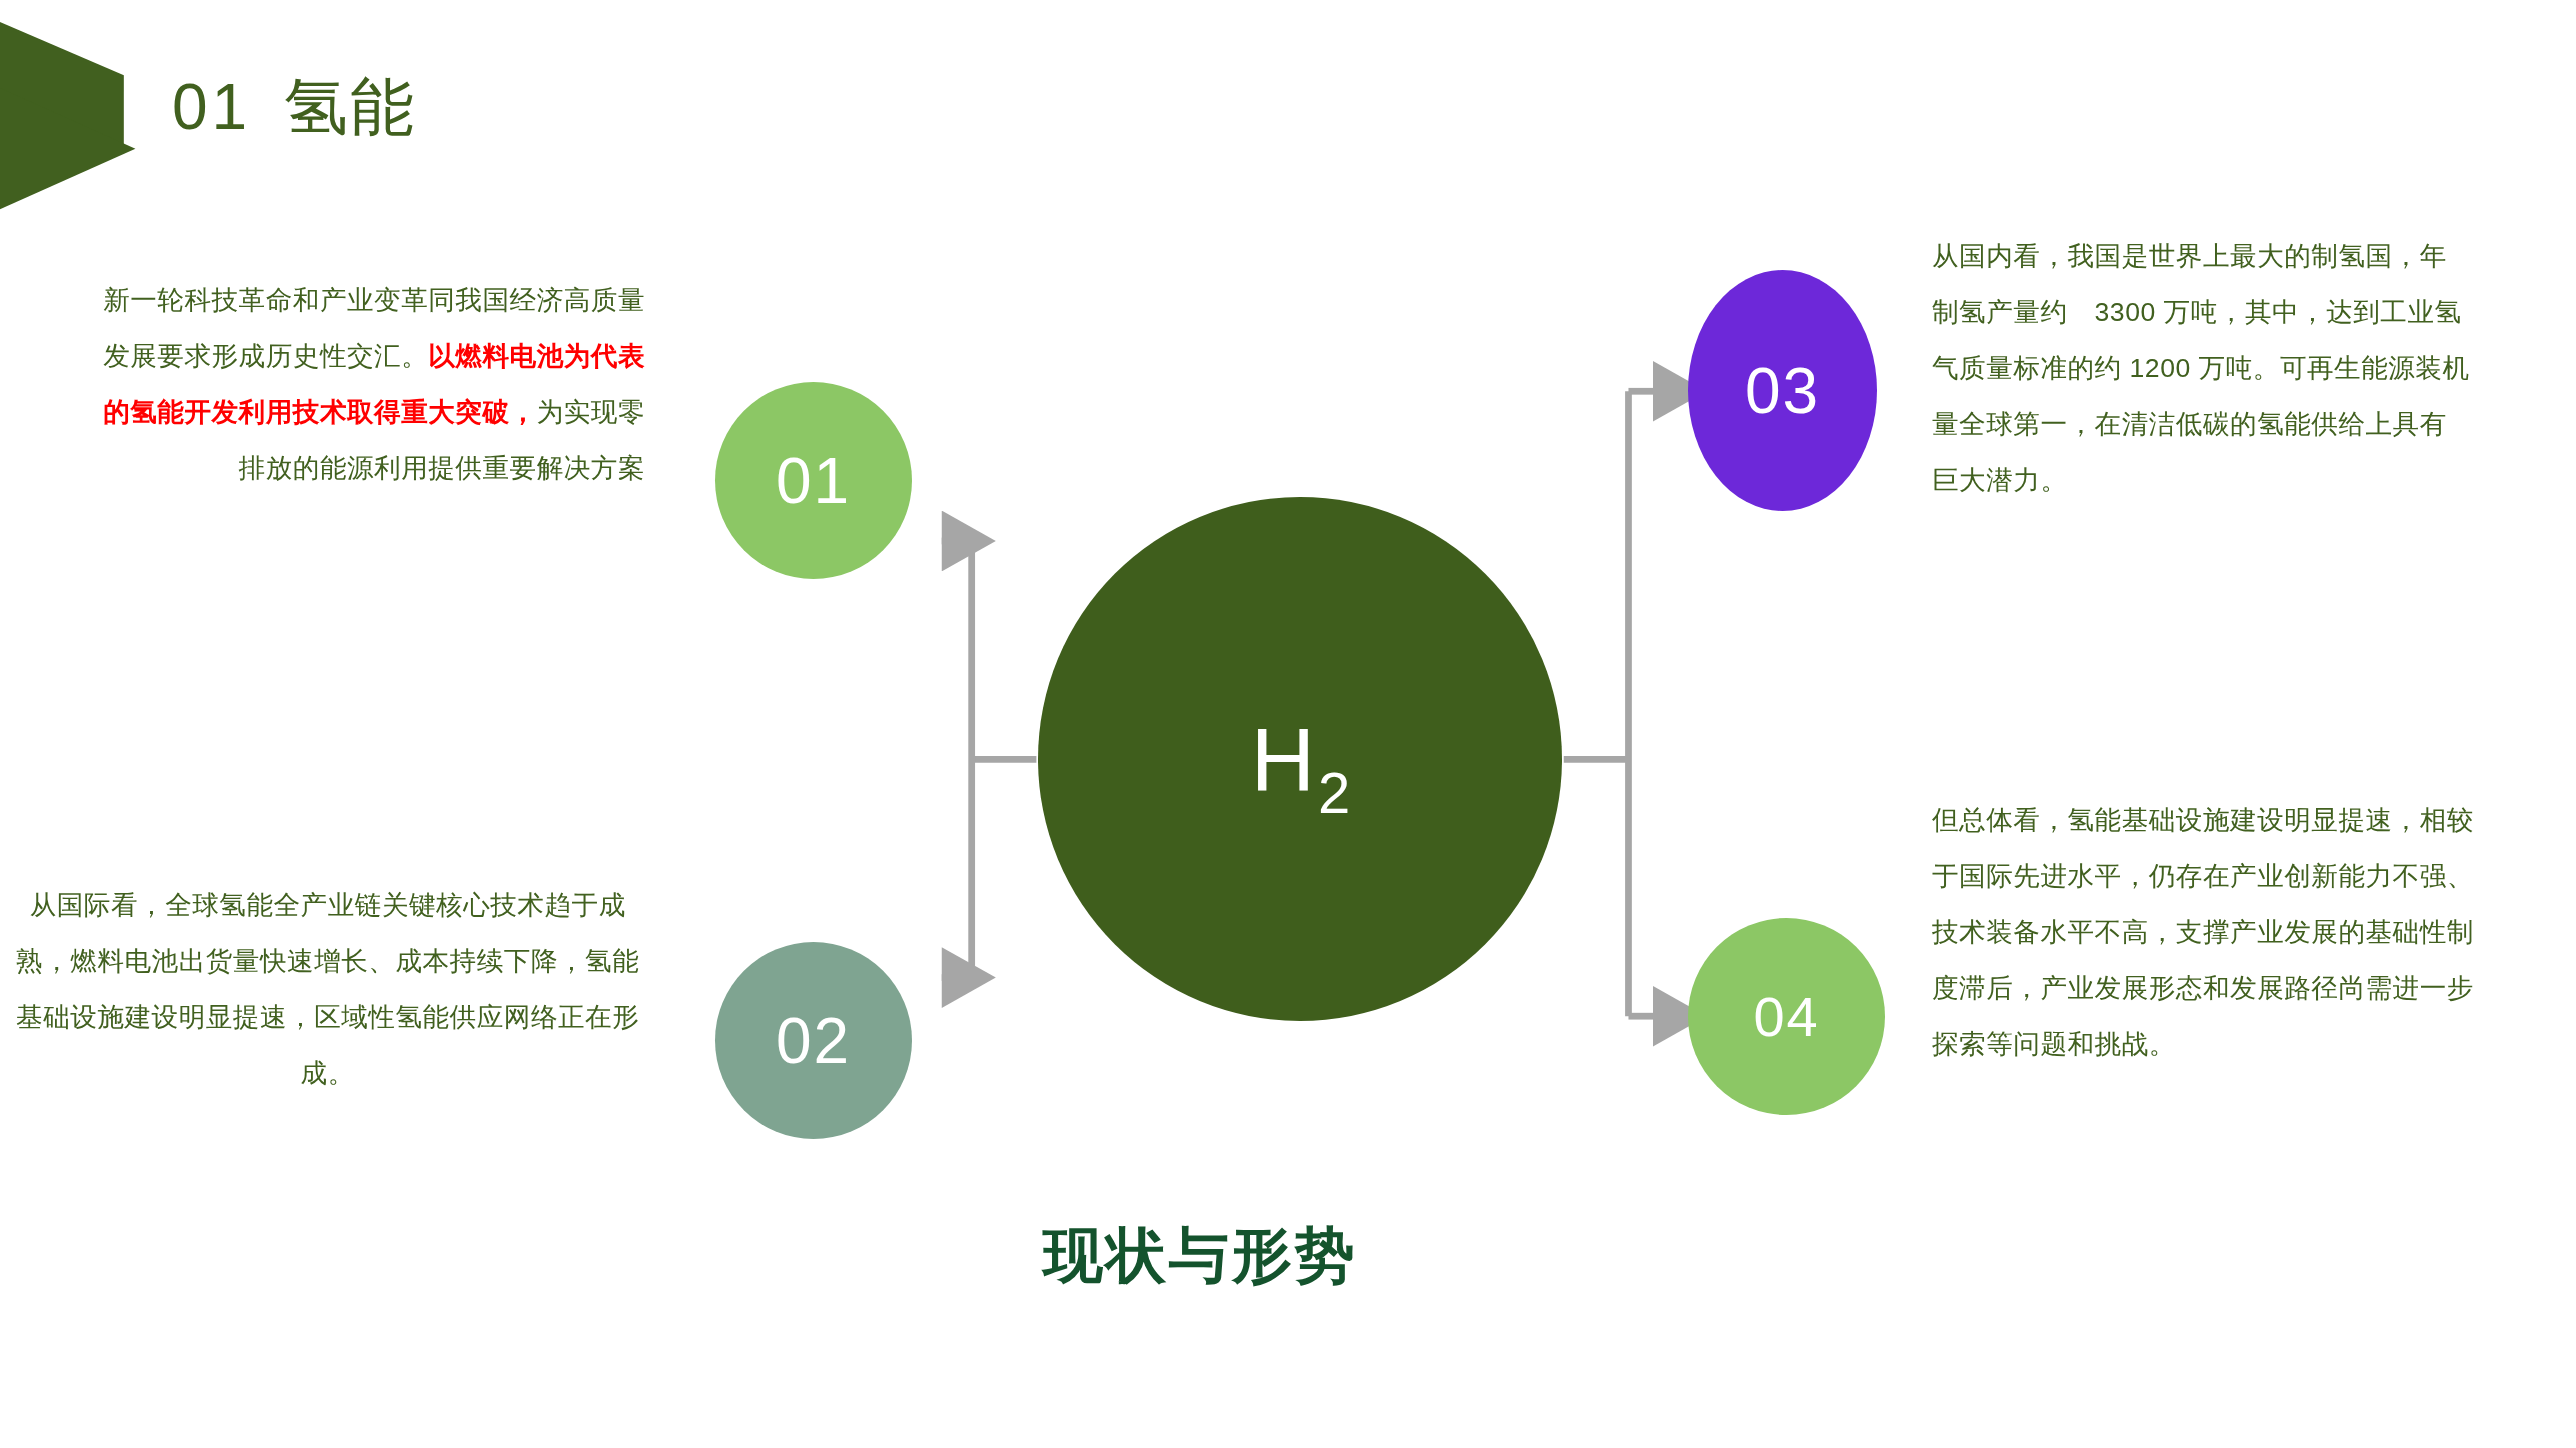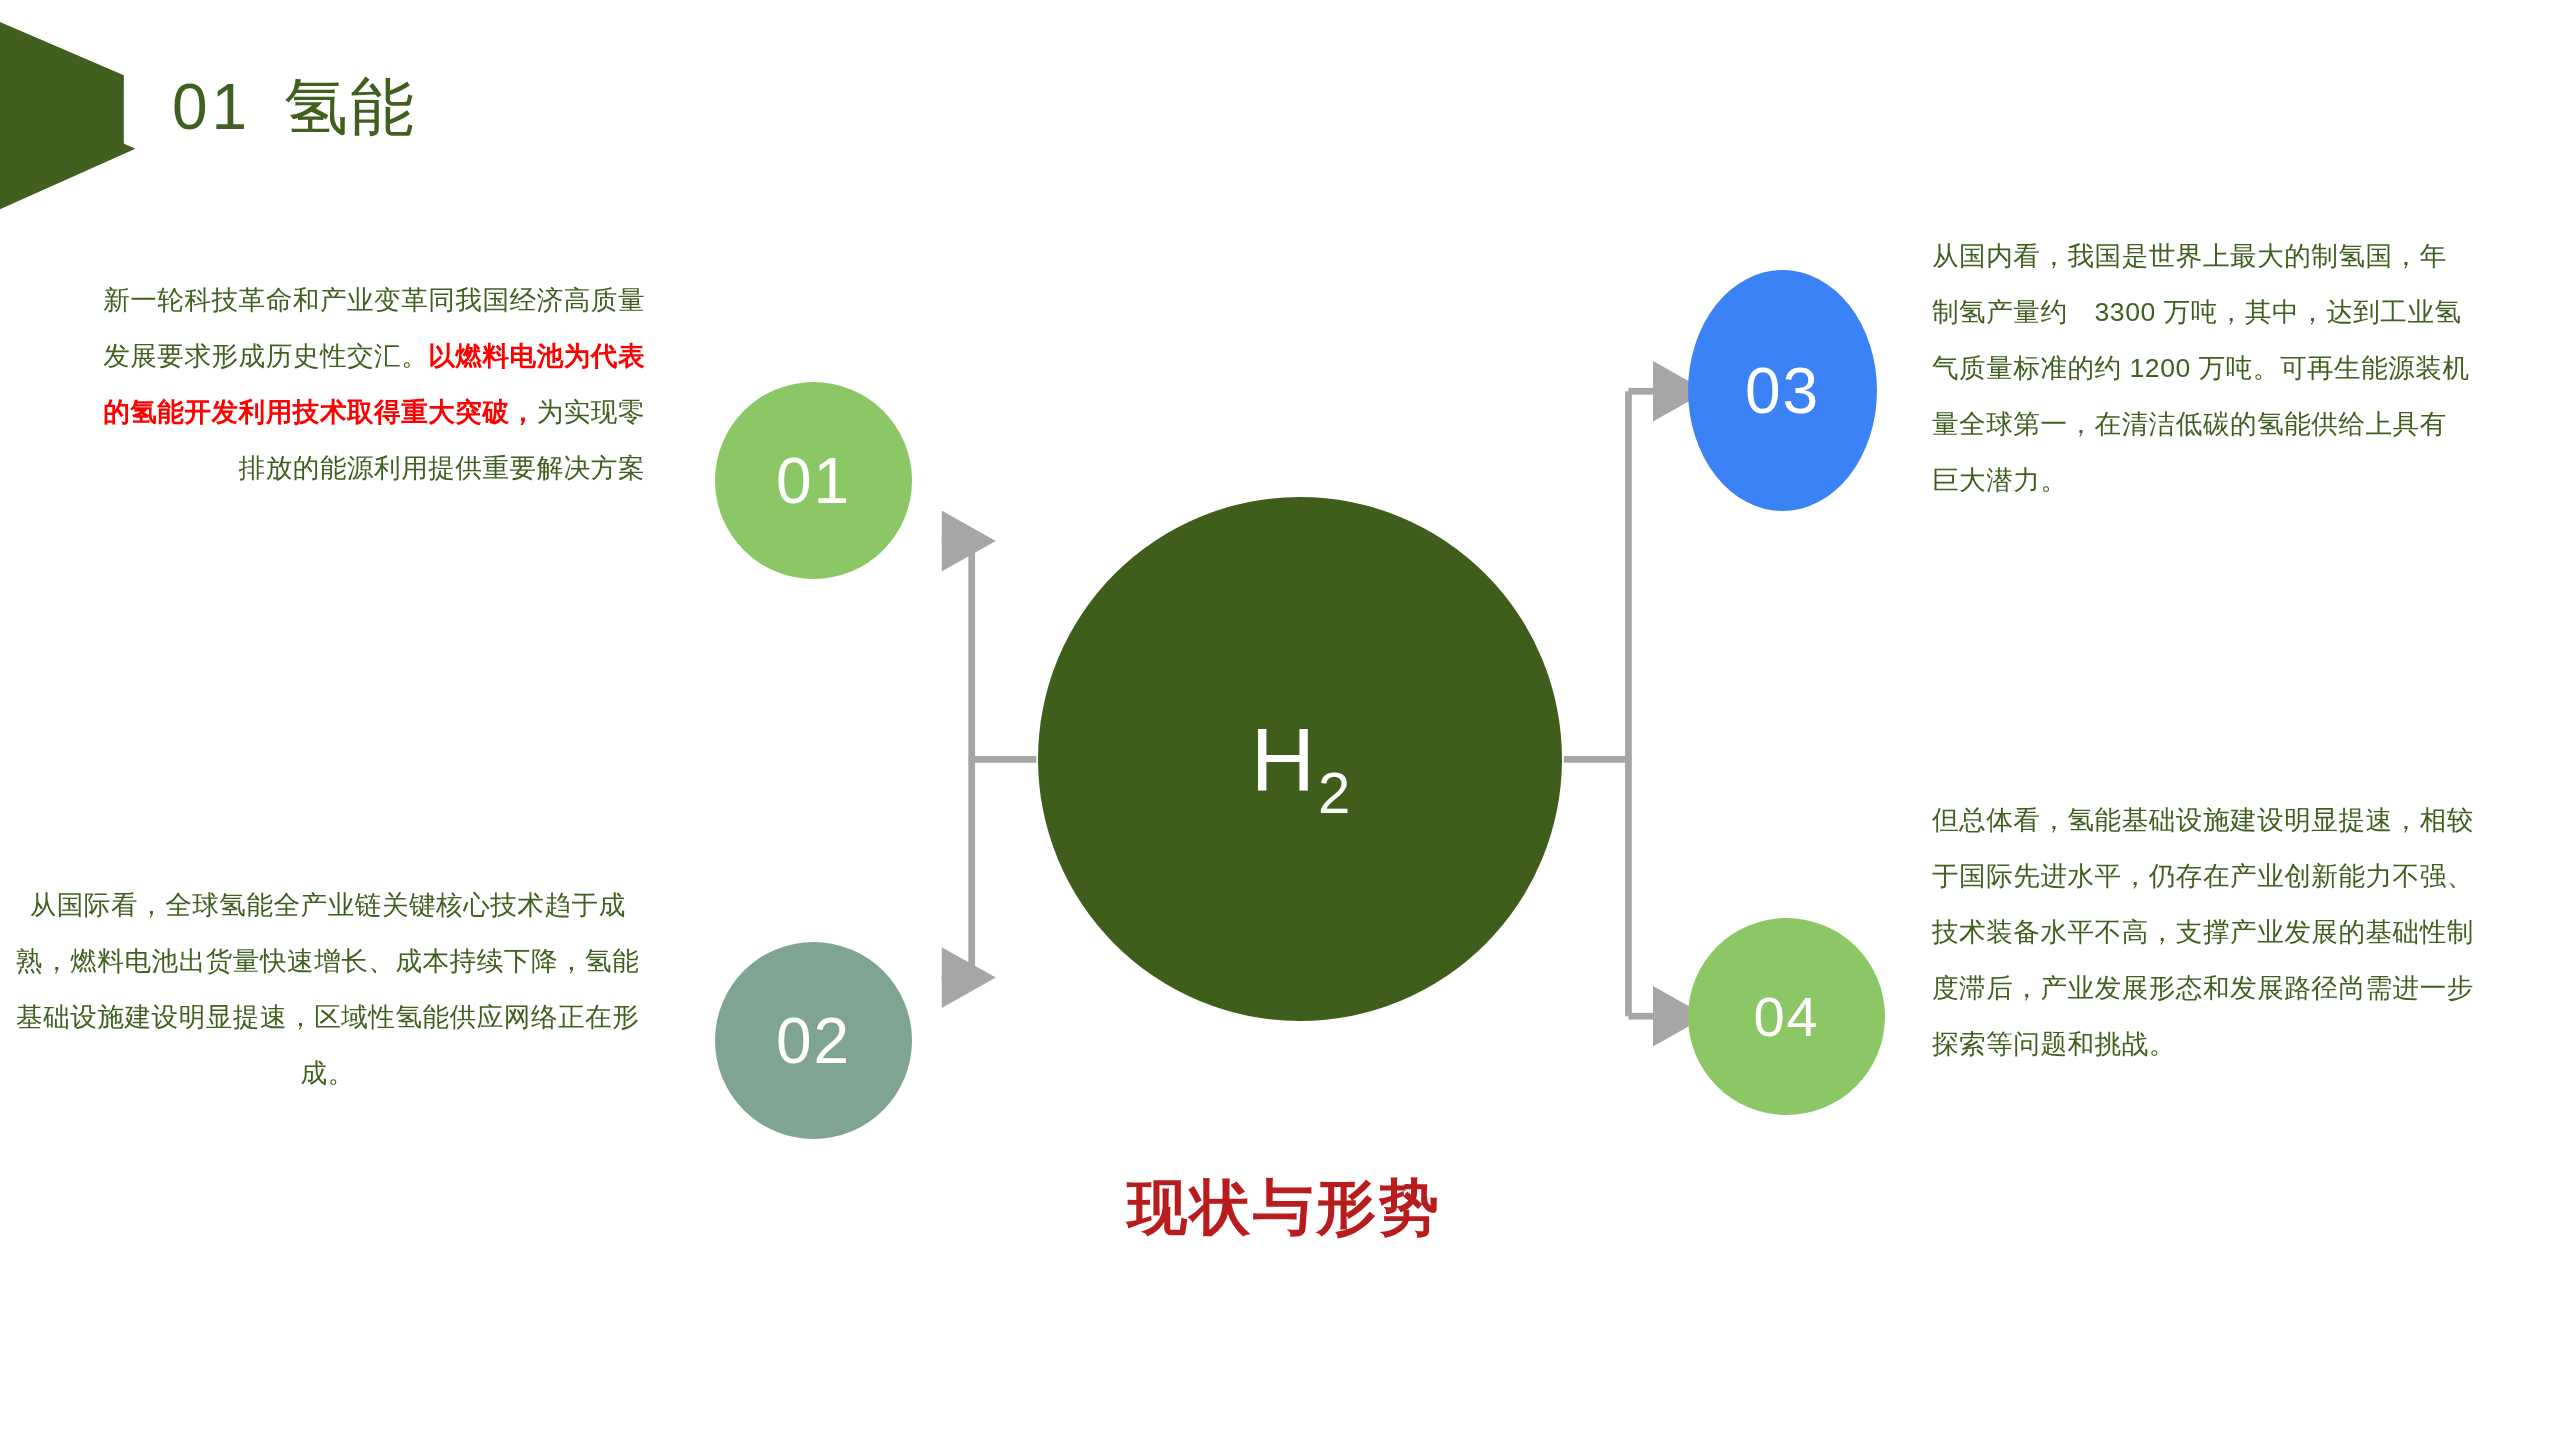--- a/index.html
+++ b/index.html
@@ -146,26 +146,25 @@
     top: 0;
     width: 2576px;
     height: 1449px;
     pointer-events: none;
   }
 
   
   #footer-title {
     position: absolute;
     left: 1043px;
-    top: 1168px;
+    top: 1216px;
     width: 483px;
-    text-align: center;
     font-size: 60px;
     font-weight: bold;
-    color: #b91c1c;
+    color: #14532d;
     letter-spacing: 2.9px;
     white-space: nowrap;
   }
 </style>
 </head>
 <body>
 
 <svg id="header-logo" viewBox="0 0 160 230" xmlns="http://www.w3.org/2000/svg">
   <polygon points="-30,10 -30,82 128,150 128,78" fill="#41601F"></polygon>
   <polygon points="-30,78 -30,230 140,154" fill="#41601F"></polygon>
@@ -205,21 +204,21 @@
 </div>
 
 <div class="node" id="node-01" style="background:#8CC765;">
   <span>01</span>
 </div>
 
 <div class="node" id="node-02" style="background:#7FA491;">
   <span>02</span>
 </div>
 
-<div class="node" id="node-03" style="background:#3b82f6;">
+<div class="node" id="node-03" style="background:#6d28d9;">
   <span>03</span>
 </div>
 
 <div class="node" id="node-04" style="background:#8CC765;">
   <span>04</span>
 </div>
 
 <div class="para" id="para-01"><span>新一轮科技革命和产业变革同我国经济高质量发展要求形成历史性交汇。</span><span class="hl">以燃料电池为代表的氢能开发利用技术取得重大突破，</span><span>为实现零排放的能源利用提供重要解决方案</span></div>
 
 <div class="para" id="para-02">从国际看，全球氢能全产业链关键核心技术趋于成熟，燃料电池出货量快速增长、成本持续下降，氢能基础设施建设明显提速，区域性氢能供应网络正在形成。</div>

